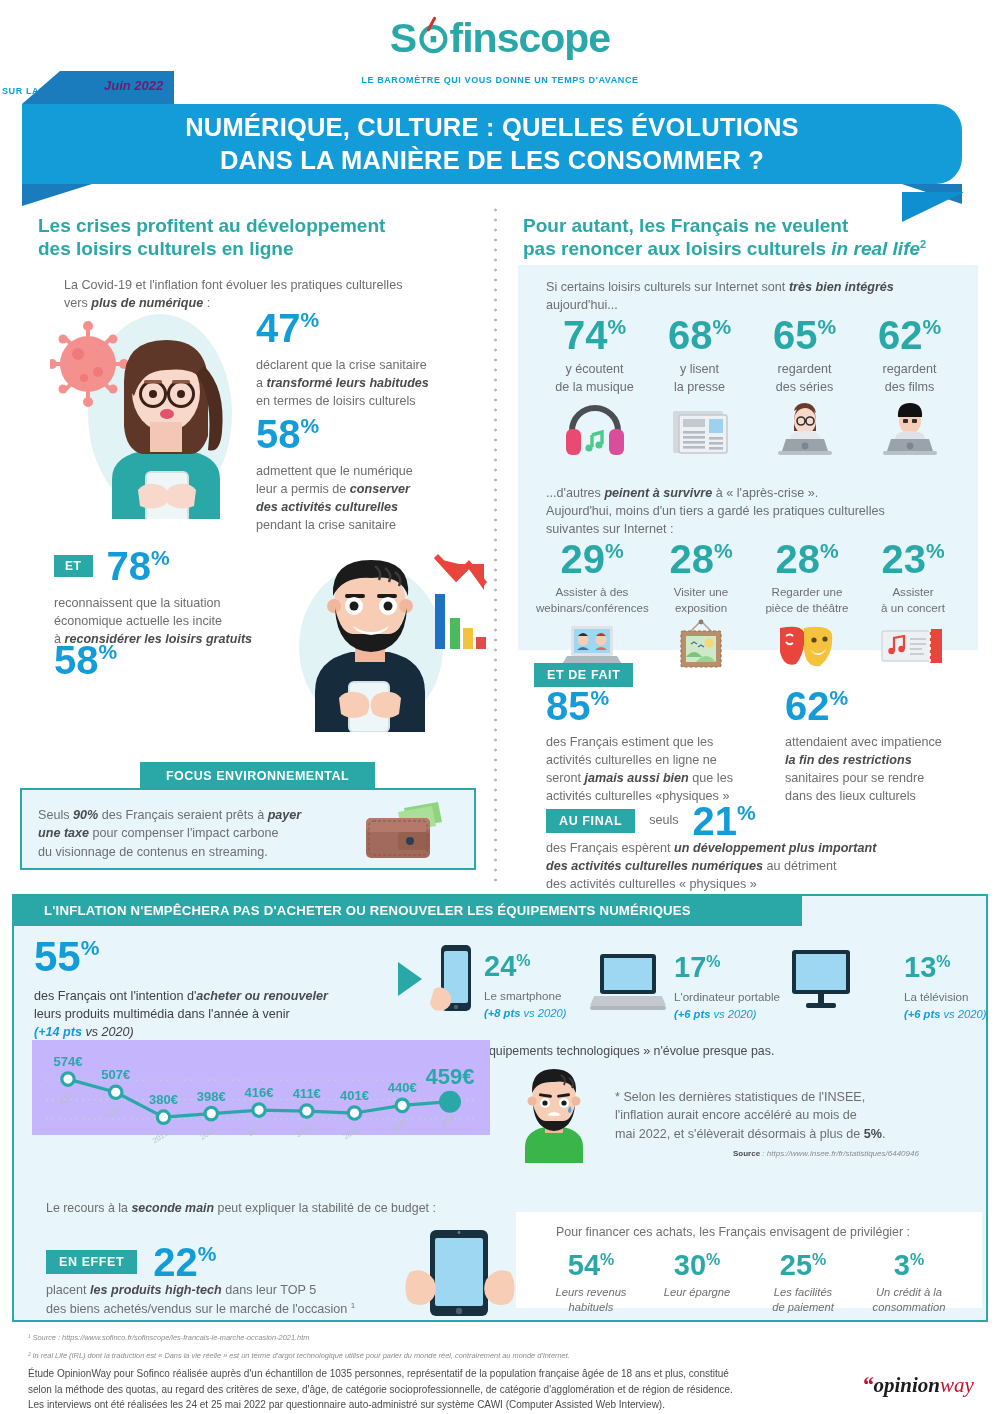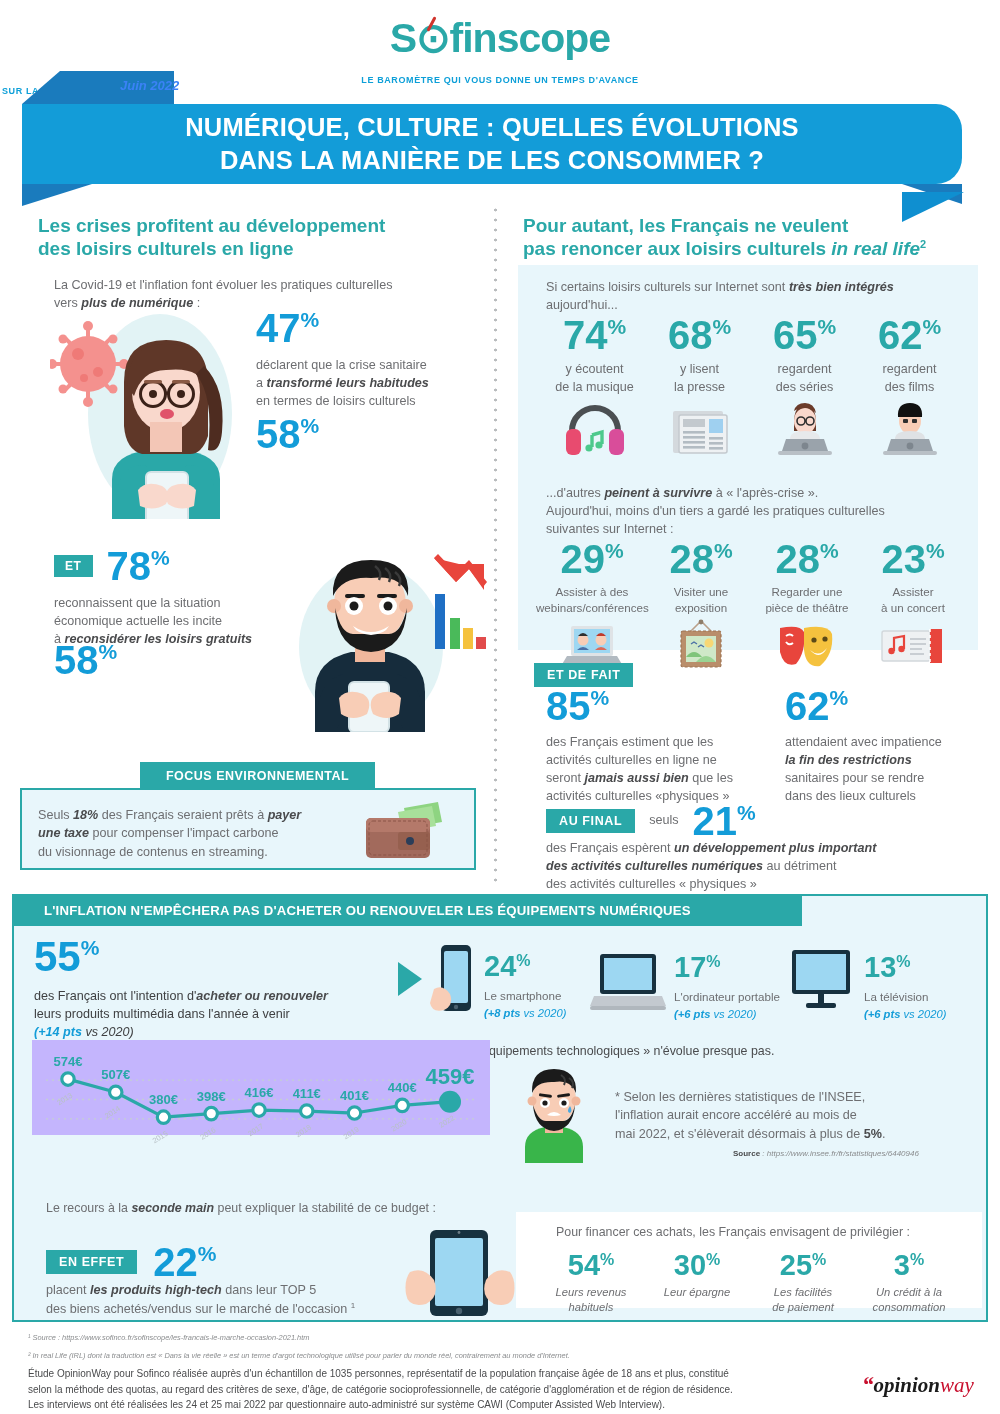--- a/index.html
+++ b/index.html
@@ -21,23 +21,22 @@
   .logo-sub { font-size:9px; font-weight:bold; color:#0d9fd8; letter-spacing:.6px; line-height:1.25; margin-top:16px; text-align:center; }
 
   
   .date-tab {
     position:absolute; left:22px; top:71px; width:152px; height:33px;
     background:#1a7bbd;
     clip-path: polygon(38px 0, 152px 0, 152px 33px, 0 33px);
   }
   .date-text {
     position:absolute; left:104px; top:78px;
-    font-style:italic; font-weight:bold; font-size:13px; color:#3b82f6;
+    font-style:italic; font-weight:bold; font-size:13px; color:#701a75;
     z-index:5;
-    margin-left:16px;
   }
 
   
   .title-banner {
     position:absolute; left:22px; top:104px; width:940px; height:80px;
     background:#139cd8;
     border-radius:0 26px 26px 0;
     display:flex; align-items:center; justify-content:center;
   }
   .title-banner h1 {
@@ -128,21 +127,21 @@
   <div class="right-flag"></div>
 
   <div class="divider"></div>
 
   <div style="position:absolute; left:38px; top:214px; width:440px;">
     <div class="sec-h teal">
       <span>Les crises profitent au développement</span><br>
       <span>des loisirs culturels en ligne</span>
     </div>
 
-    <div class="body-txt" style="margin-top:17px; margin-left:16px; width:405px;">
+    <div class="body-txt" style="margin-top:17px; margin-left:26px; width:405px;">
       <span>La Covid-19 et l'inflation font évoluer les pratiques culturelles</span><br>
       <span>vers </span><b>plus de numérique</b><span> :</span>
     </div>
 
     <div style="position:absolute; left:12px; top:90px; width:190px; height:215px;">
       <svg width="190" height="215" viewBox="0 0 190 215">
         <ellipse cx="110" cy="110" rx="72" ry="100" fill="#e2f3f5"></ellipse>
 
         <g>
           <circle cx="38" cy="60" r="28" fill="#f4918e"></circle>
@@ -206,20 +205,26 @@
         <span>déclarent que la crise sanitaire</span><br>
         <span>a </span><b>transformé leurs habitudes</b><br>
         <span>en termes de loisirs culturels</span>
       </div>
     </div>
 
     <div style="position:absolute; left:218px; top:202px; width:230px;">
       <div class="pct blue">
         <span class="num">58</span><span class="sym">%</span>
       </div>
+      <div class="body-txt" style="margin-top:11px;">
+        <span>admettent que le numérique</span><br>
+        <span>leur a permis de </span><b>conserver</b><br>
+        <b>des activités culturelles</b><br>
+        <span>pendant la crise sanitaire</span>
+      </div>
     </div>
 
     <div style="position:absolute; left:255px; top:328px; width:195px; height:190px;">
       <svg width="195" height="190" viewBox="0 0 195 190">
         <ellipse cx="78" cy="105" rx="72" ry="82" fill="#e2f3f5"></ellipse>
 
         <g>
           <rect x="142" y="52" width="10" height="55" fill="#1f6fc4"></rect>
           <rect x="157" y="76" width="10" height="31" fill="#4aba5a"></rect>
           <rect x="170" y="86" width="10" height="21" fill="#f5c23e"></rect>
@@ -278,21 +283,21 @@
         <span class="num">58</span><span class="sym">%</span>
       </div>
     </div>
   </div>
 
   <div style="position:absolute; left:140px; top:762px; width:235px; height:27px; background:#2aa8a8; display:flex; align-items:center; justify-content:center;">
     <span style="color:#fff; font-size:12.5px; font-weight:bold; letter-spacing:.5px;">FOCUS ENVIRONNEMENTAL</span>
   </div>
   <div class="focusbox" style="position:absolute; left:20px; top:788px; width:456px; height:82px;">
     <div class="body-txt" style="position:absolute; left:16px; top:16px; width:300px; line-height:1.45;">
-      <span>Seuls </span><b>18%</b><span> des Français seraient prêts à </span><b>payer</b><br>
+      <span>Seuls </span><b>90%</b><span> des Français seraient prêts à </span><b>payer</b><br>
       <b>une taxe</b><span> pour compenser l'impact carbone</span><br>
       <span>du visionnage de contenus en streaming.</span>
     </div>
     <div style="position:absolute; left:330px; top:10px;">
       <svg width="100" height="64" viewBox="0 0 100 64">
         <path d="M52 8 L86 2 L90 22 L56 28 Z" fill="#8ed481"></path>
         <path d="M46 12 L80 6 L84 26 L50 32 Z" fill="#a8e09a"></path>
         <rect x="14" y="18" width="64" height="40" rx="5" fill="#a26a5c"></rect>
         <rect x="14" y="18" width="64" height="14" rx="5" fill="#b4796a"></rect>
         <rect x="46" y="32" width="32" height="18" rx="3" fill="#96604f"></rect>
@@ -553,21 +558,21 @@
 
   <div style="position:absolute; left:790px; top:948px; display:flex; align-items:flex-start; gap:8px;">
     <div>
       <svg width="66" height="62" viewBox="0 0 66 62">
         <rect x="2" y="2" width="58" height="44" rx="3" fill="#17313f"></rect>
         <rect x="6" y="6" width="50" height="36" fill="#9dd7f2"></rect>
         <rect x="28" y="46" width="6" height="10" fill="#17313f"></rect>
         <rect x="16" y="55" width="30" height="5" rx="2" fill="#17313f"></rect>
       </svg>
     </div>
-    <div style="padding-top:6px;">
+    <div style="padding-top:6px;margin-left:40px;">
       <div class="pct teal pct-sm"><span class="num">13</span><span class="sym">%</span></div>
       <div class="body-txt" style="margin-top:8px; font-size:11.6px;">La télévision</div>
       <div style="font-size:11.2px; margin-top:3px;"><b style="color:#139cd8;">(+6 pts</b><i style="color:#139cd8;"> vs 2020)</i></div>
     </div>
   </div>
 
   <div class="body-txt" style="position:absolute; left:44px; top:1043px; width:920px; font-size:12.4px; color:#4a4b4d;">En dépit de ces intentions d'achat à la hausse, et malgré l'inflation*, le budget « équipements technologiques » n'évolue presque pas.</div>
 
   <div style="position:absolute; left:32px; top:1040px; width:458px; height:95px; background:#c4b5fd;">
     <svg id="chart-svg" width="458" height="113" viewBox="0 0 458 113">

